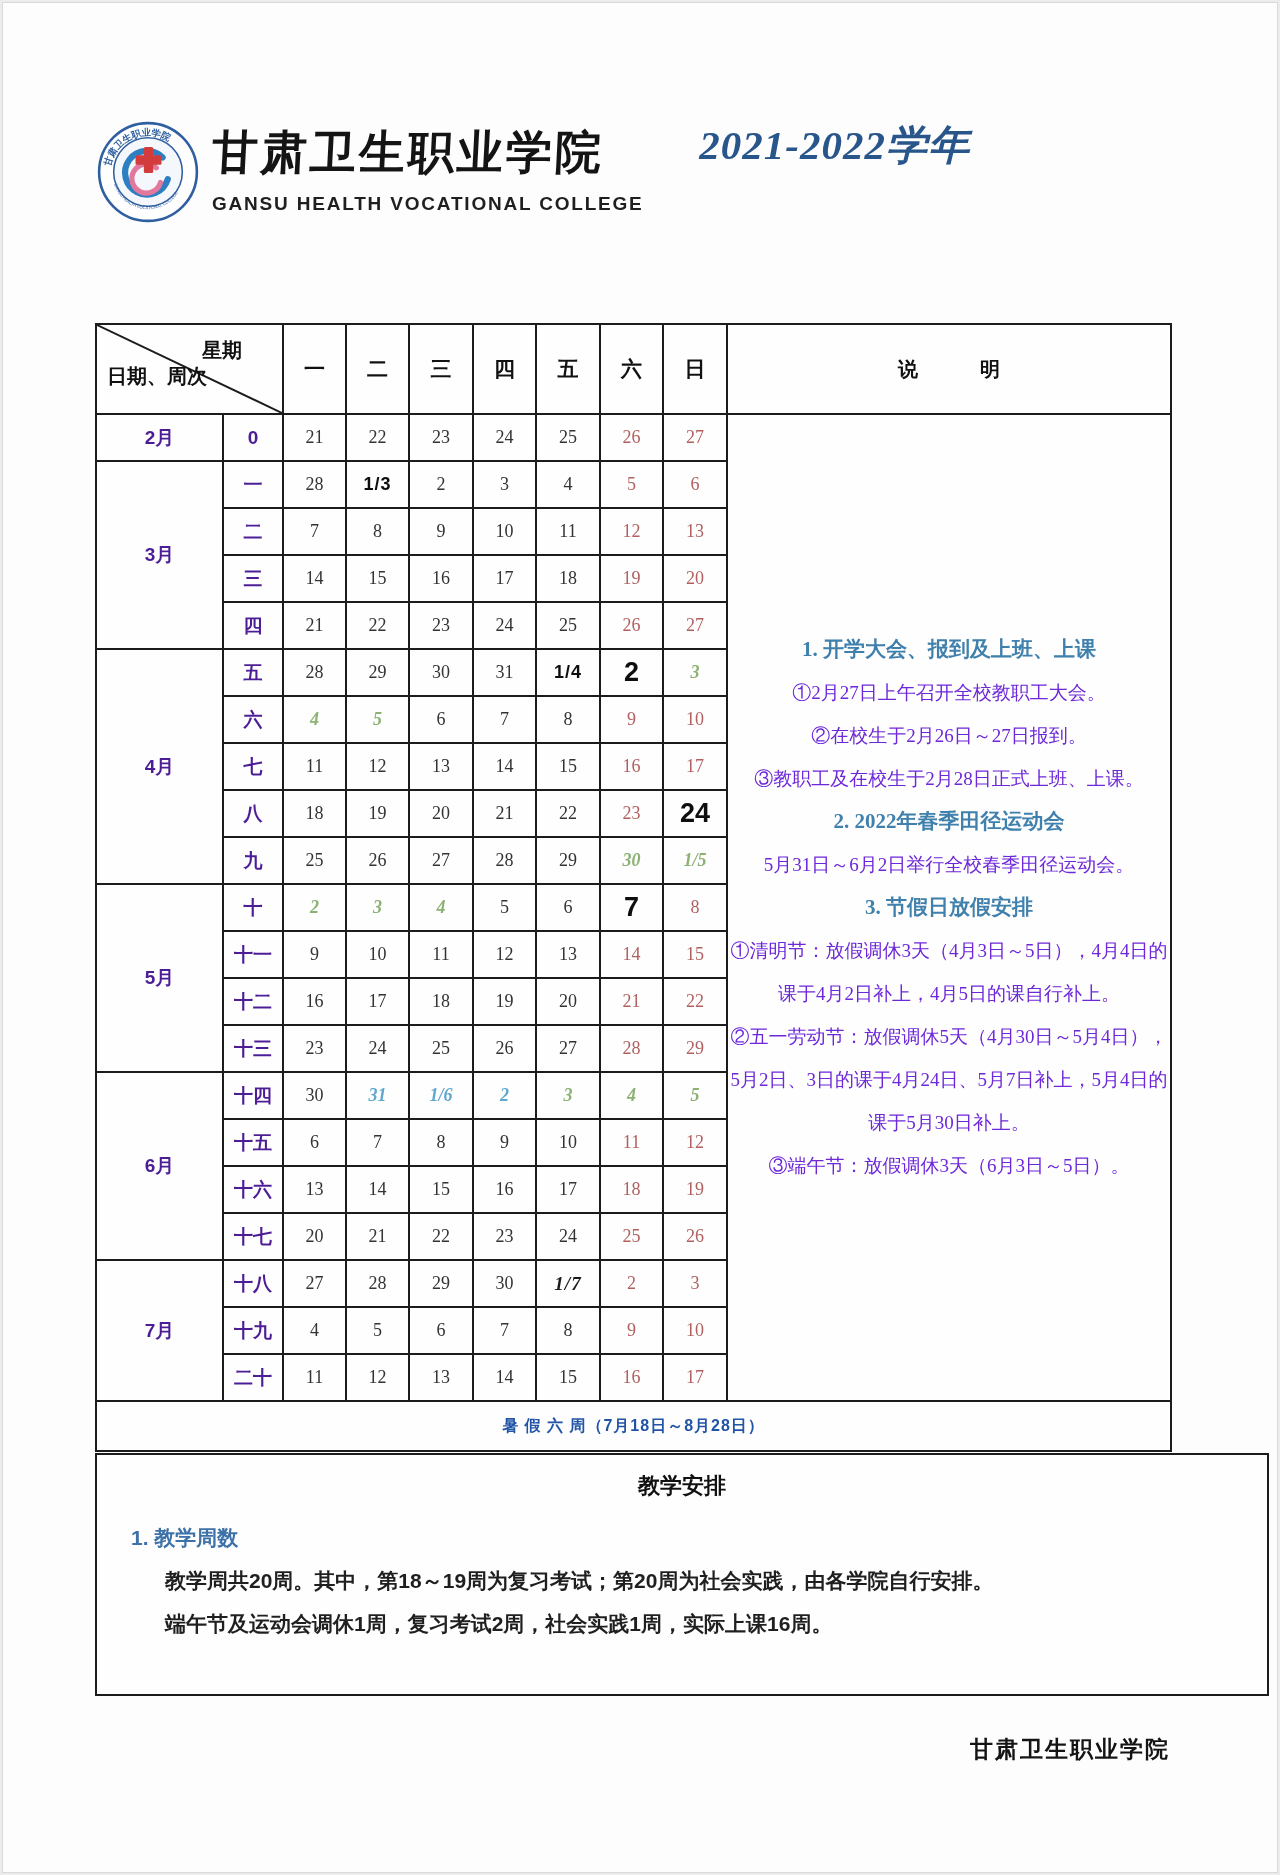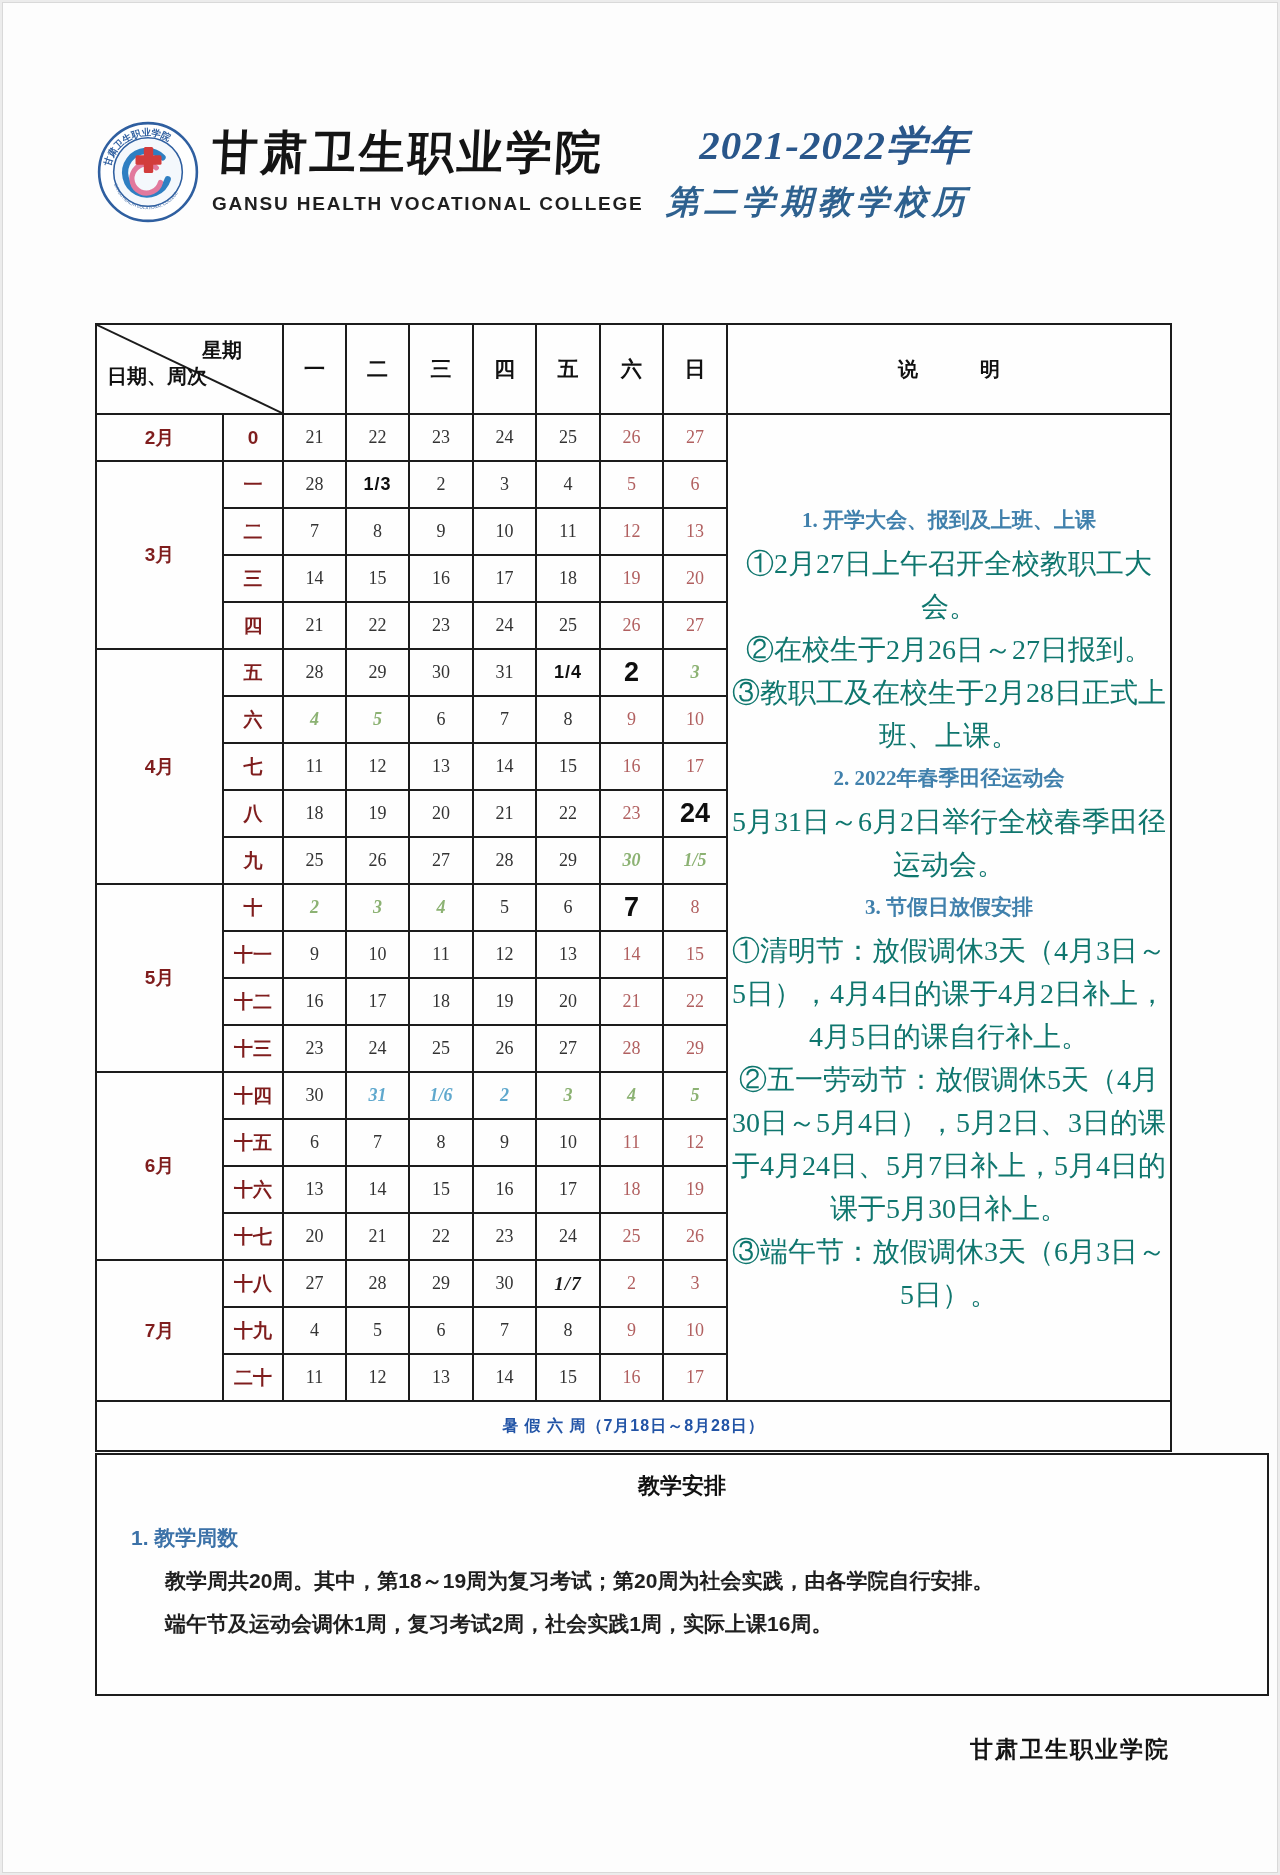--- a/index.html
+++ b/index.html
@@ -44,39 +44,39 @@
   thead tr{height:90px;}
   tbody tr{height:47px;}
   th.corner{position:relative;}
   .diag{position:absolute;left:0;top:0;width:100%;height:100%;}
   .c-top{position:absolute;top:12px;right:40px;font-size:20px;font-weight:700;color:#111;}
   .c-bot{position:absolute;bottom:23px;left:10px;font-size:20px;font-weight:700;color:#111;}
   th.dh{font-size:21px;font-weight:700;color:#111;}
   th.nh{font-size:20px;font-weight:700;color:#111;}
   th.nh span{display:inline-block;}
   th.nh span + span{margin-left:62px;}
-  td.mcell,td.wcell{font-size:19px;font-weight:700;color:#7f1d1d;}
+  td.mcell,td.wcell{font-size:19px;font-weight:700;color:#4c1d95;}
   td.dcell{
     font-family:"Liberation Serif","DejaVu Serif",serif;
     font-size:18px;color:#333;
   }
   td.d-r{color:#b16060;}
   td.d-g{color:#8cb273;font-style:italic;font-weight:700;}
   td.d-b{color:#5fa8cd;font-style:italic;font-weight:700;}
   td.d-B{font-family:"Liberation Sans","DejaVu Sans",sans-serif;font-weight:700;color:#0e0e0e;letter-spacing:1px;}
   td.d-L{font-family:"Liberation Sans","DejaVu Sans",sans-serif;font-weight:700;font-size:27px;color:#0e0e0e;}
   td.d-I{font-weight:700;font-style:italic;color:#1a1a1a;font-size:19px;letter-spacing:1px;}
   td.ncell{vertical-align:top;text-align:left;padding:14px 13px 0 15px;}
   .note-h{
     font-family:"Liberation Serif","DejaVu Serif",serif;
     color:#4080ac;font-size:21px;line-height:43px;font-weight:600;
   }
   .note-l{
     font-family:"Liberation Serif","DejaVu Serif",serif;
-    color:#0f766e;font-size:28px;line-height:43px;
+    color:#6d28d9;font-size:19px;line-height:43px;
   }
   td.summer{
     height:48px;text-align:center;color:#2254a6;font-weight:700;
     font-size:16px;letter-spacing:1px;
   }
   
   .teach-box{
     position:absolute;left:95px;top:1453px;width:1174px;height:243px;
     border:2px solid #1c1c1c;box-sizing:border-box;background:#fefefe;
   }
@@ -115,21 +115,20 @@
     </g>
   </svg>
 
   <div class="name-block">
     <div class="cn-name">甘肃卫生职业学院</div>
     <div class="en-name">GANSU HEALTH VOCATIONAL COLLEGE</div>
   </div>
 
   <div class="title-block">
     <div class="t1">2021-2022学年</div>
-    <div class="t2">第二学期教学校历</div>
   </div>
 
   <table class="cal">
     <colgroup>
       <col style="width:127px">
         <col style="width:60px">
       <col style="width:63px">
         <col style="width:63px">
         <col style="width:64px">
       <col style="width:63px">

